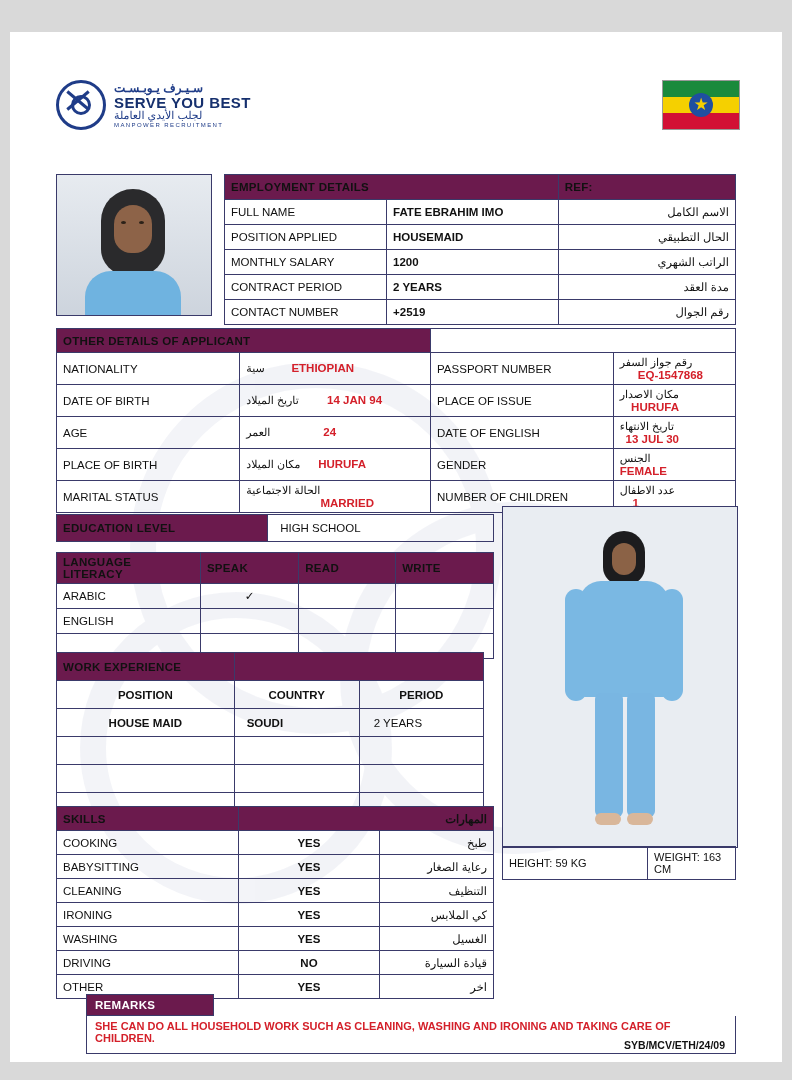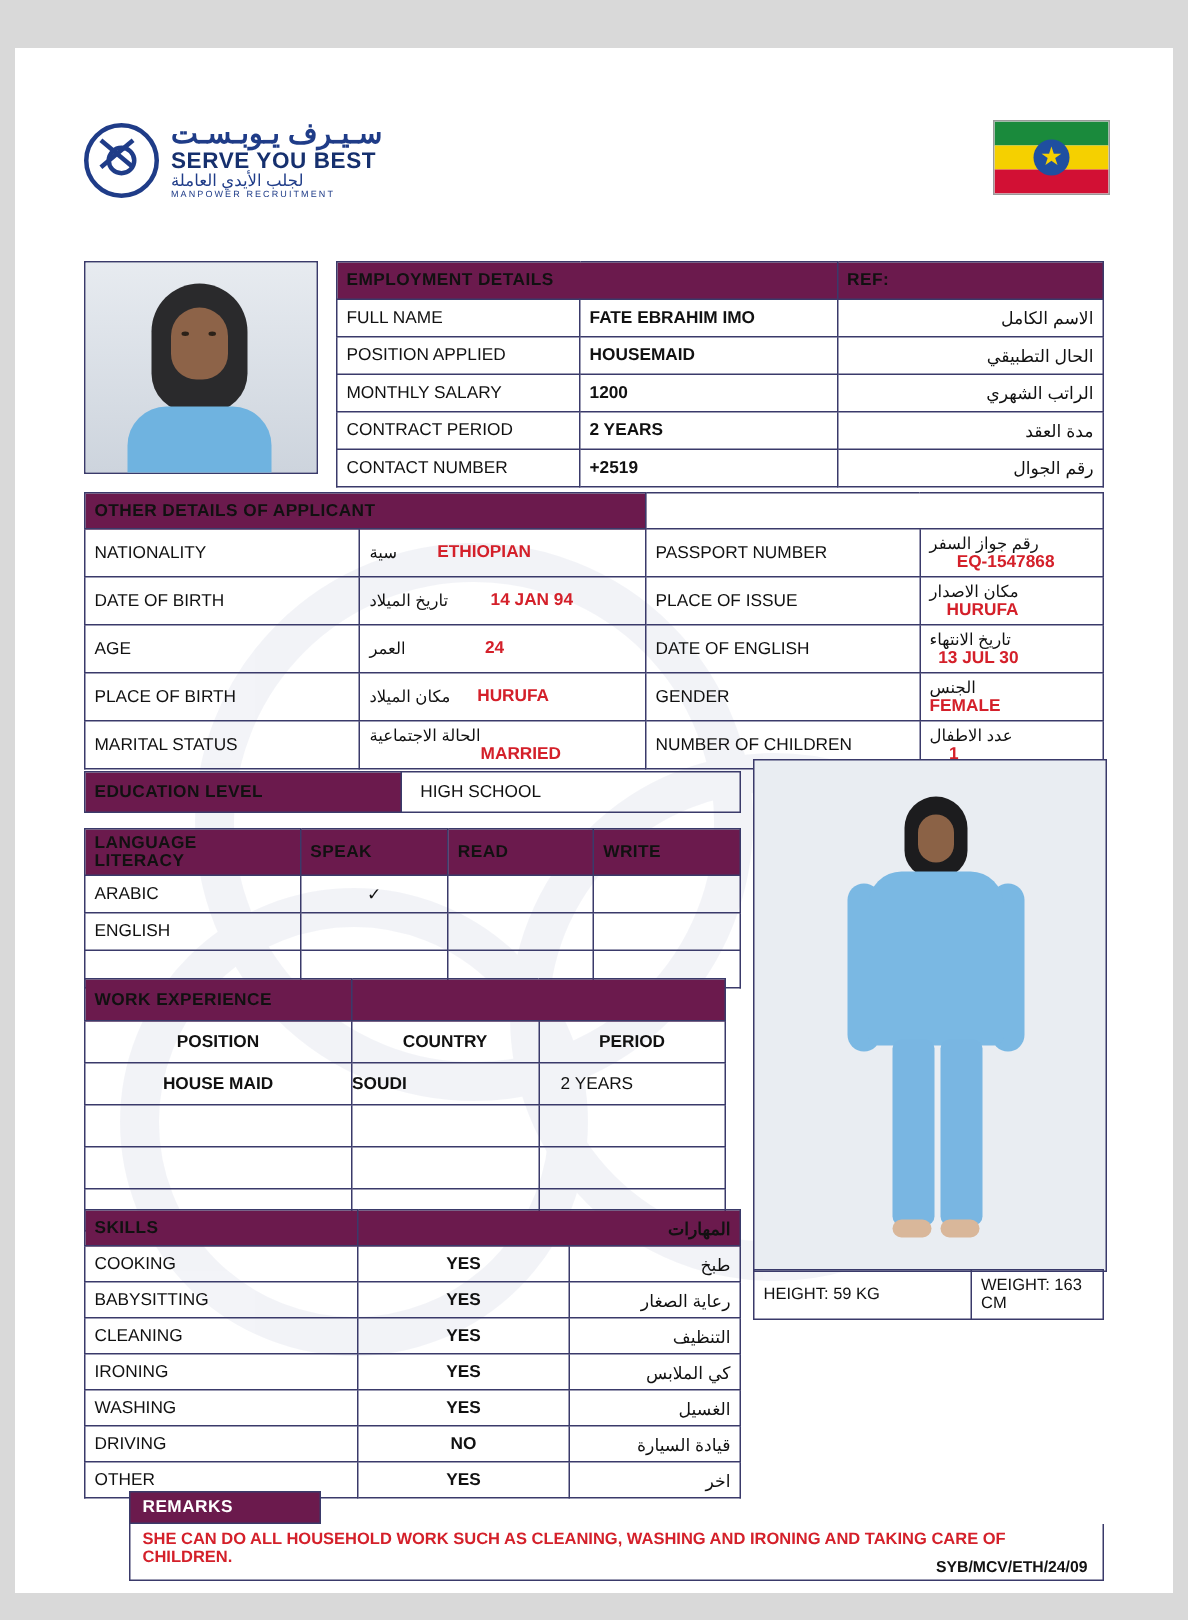--- a/index.html
+++ b/index.html
@@ -63,21 +63,21 @@
   .logo-mark:after { transform: rotate(-40deg); }
   .logo-inner {
     position: absolute;
     left: 12px; top: 12px;
     width: 14px; height: 14px;
     border: 3px solid #1f3c88;
     border-radius: 50%;
   }
   .logo-text { line-height: 1.05; }
   .logo-ar {
-    font-size: 19px; color: #1f3c88; font-weight: bold;
+    font-size: 12px; color: #1f3c88; font-weight: bold;
     letter-spacing: 1px;
   }
   .logo-en {
     font-size: 15px; color: #16306e; font-weight: bold;
     letter-spacing: 0.4px;
   }
   .logo-ar2 { font-size: 11px; color: #1f3c88; }
   .logo-sub { font-size: 6px; color: #1f3c88; letter-spacing: 1.4px; }
 
   .flag {
@@ -408,21 +408,21 @@
         <td class="bar" style="width:212px;">WORK EXPERIENCE</td>
         <td class="bar" colspan="2">&nbsp;</td>
       </tr>
       <tr>
         <td class="ctr" style="width:138px;font-weight:bold;">POSITION</td>
         <td class="ctr" style="width:142px;font-weight:bold;">COUNTRY</td>
         <td class="ctr" style="width:146px;font-weight:bold;">PERIOD</td>
       </tr>
       <tr>
         <td class="ctr red">HOUSE MAID</td>
-        <td class="red" style="padding-left:0;">SOUDI</td>
+        <td class="red" style="padding-left:12px;">SOUDI</td>
         <td style="padding-left:14px;">2  YEARS</td>
       </tr>
       <tr>
         <td>&nbsp;</td>
         <td></td>
         <td></td>
       </tr>
       <tr>
         <td>&nbsp;</td>
         <td></td>

